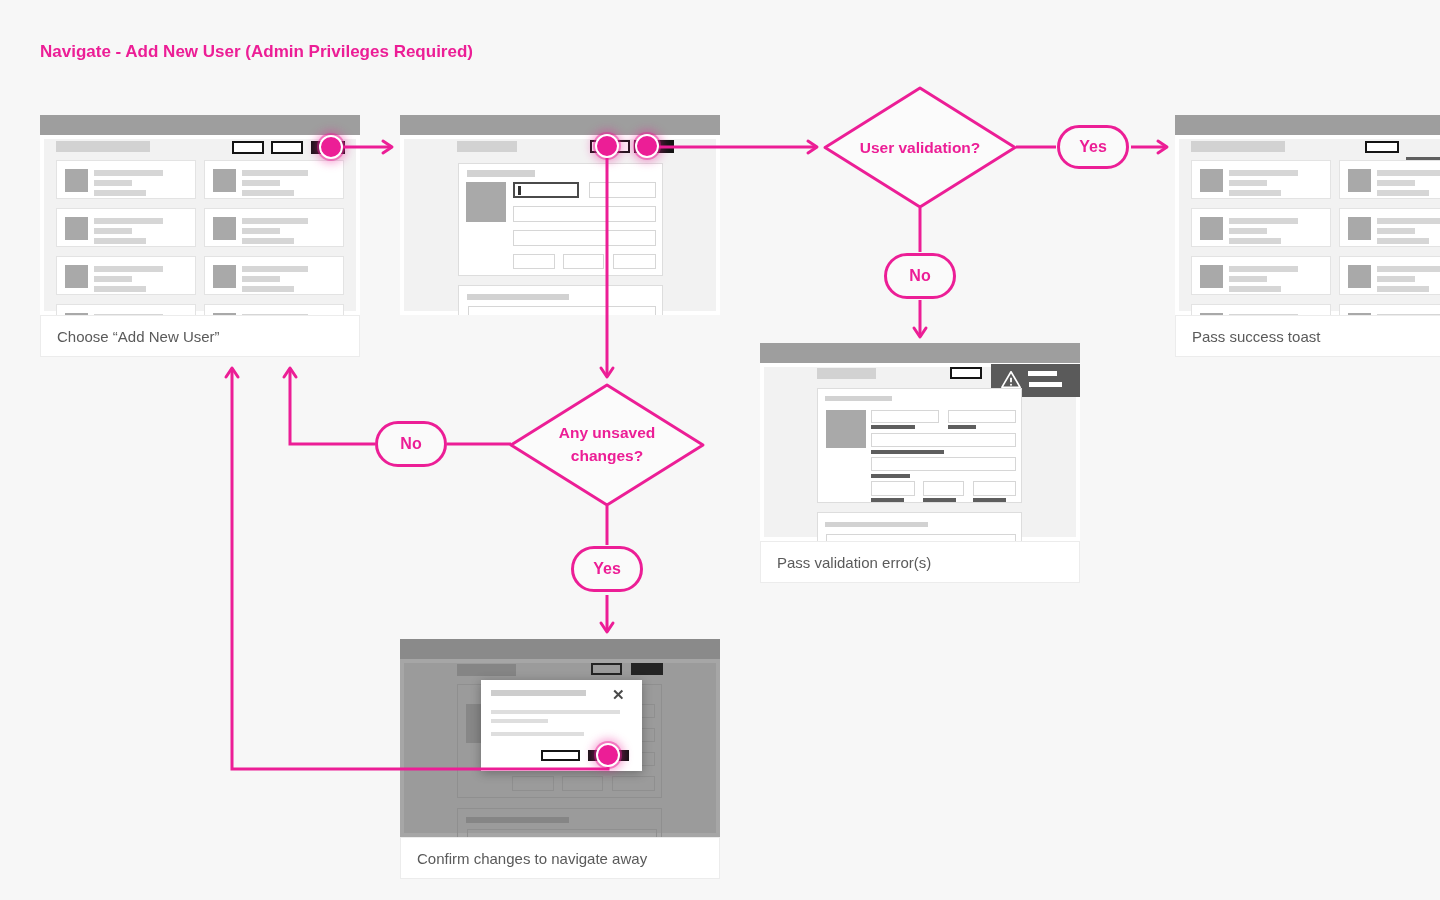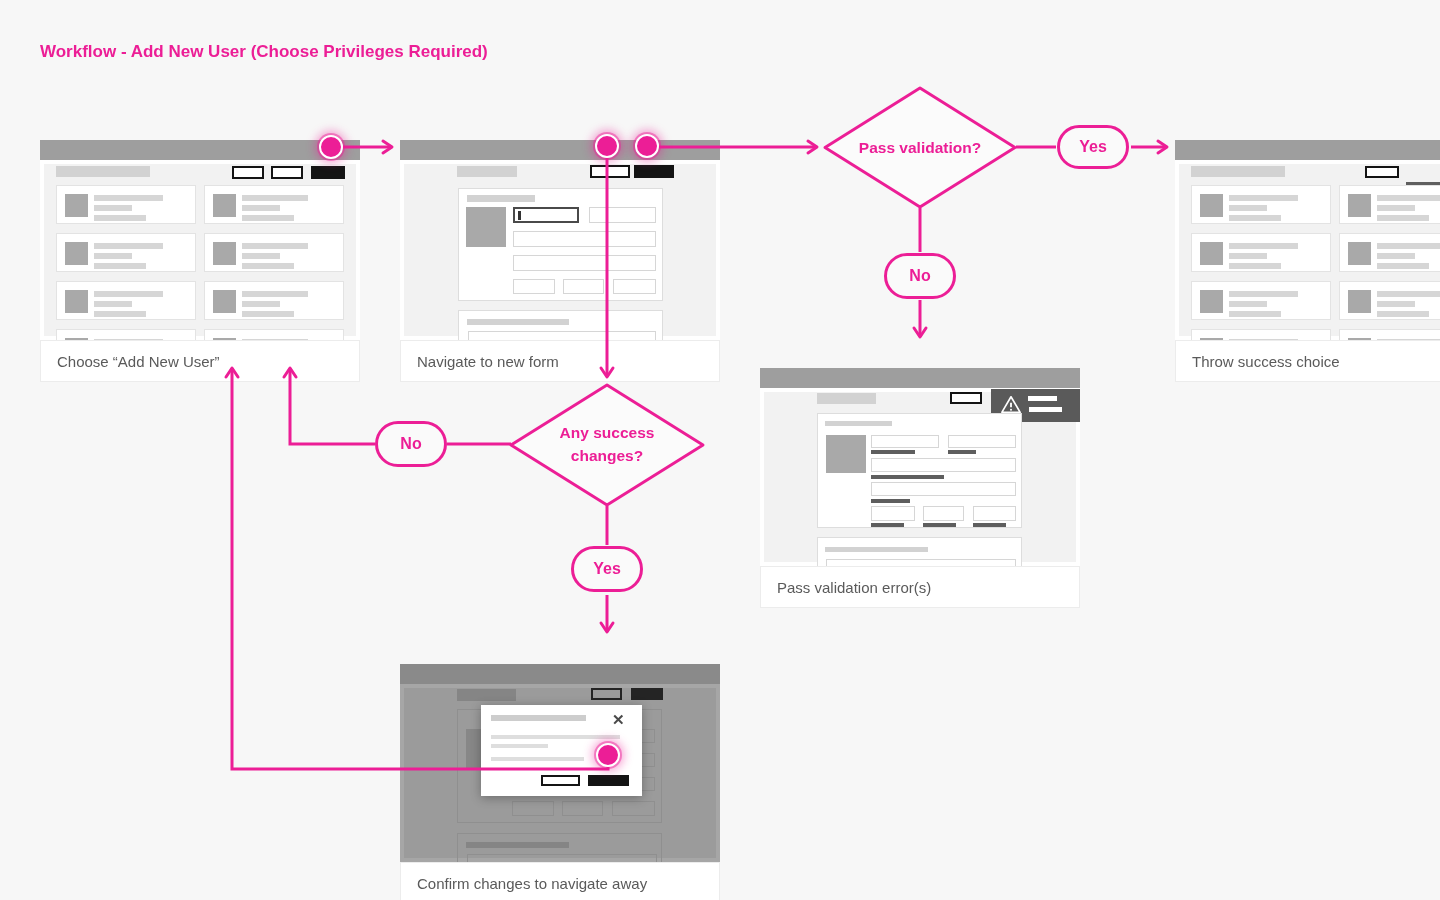--- a/index.html
+++ b/index.html
@@ -1,21 +1,21 @@
 <!DOCTYPE html>
 <html><head>
 <meta charset="utf-8">
 <style>
   html,body{margin:0;padding:0;background:#f7f7f7;}
   #stage{position:relative;width:1440px;height:900px;overflow:hidden;background:#f7f7f7;
          font-family:"Liberation Sans",sans-serif;}
   .title{position:absolute;left:40px;top:42px;font-size:17px;font-weight:bold;color:#ec1e96;z-index:6;}
 
   
-  .card{position:absolute;width:320px;z-index:1;margin-top:25px;}
+  .card{position:absolute;width:320px;z-index:1;}
   .card-top{height:20px;background:#9e9e9e;}
   .card-body{position:relative;height:180px;background:#f2f2f2;overflow:hidden;
              box-shadow:inset 0 0 0 4px #ffffff;}
   .card-caption{height:42px;background:#ffffff;border:1px solid #ececec;box-sizing:border-box;
                 display:flex;align-items:center;padding:0 16px;font-size:15px;color:#5a5a5a;}
   .bar{position:absolute;background:#d2d2d2;}
   .ln{position:absolute;background:#d6d6d6;height:6px;}
   .av{position:absolute;background:#a9a9a9;}
   .inp{position:absolute;background:#fff;border:1px solid #d6d6d6;box-sizing:border-box;}
   .inp-f{position:absolute;background:#fff;border:2px solid #4a4a4a;box-sizing:border-box;}
@@ -50,21 +50,21 @@
           line-height:23px;z-index:6;}
   .dot{position:absolute;width:20px;height:20px;border-radius:50%;background:#ec1e96;
        border:2px solid #fff;z-index:7;
        box-shadow:0 0 0 2px rgba(236,30,150,.45),0 0 10px 4px rgba(236,30,150,.4);}
 </style>
 </head>
 <body>
 
 <div id="stage">
 
-  <div class="title">Workflow - Add New User (Choose Privileges Required)</div>
+  <div class="title">Navigate - Add New User (Admin Privileges Required)</div>
 
   <div class="card" style="left:40px;top:115px">
     <div class="card-top"></div>
     <div class="card-body">
       <div class="bar" style="left:16px;top:6px;width:94px;height:11px"></div>
       <div class="btn-o" style="left:192px;top:6px;width:32px;height:13px"></div>
       <div class="btn-o" style="left:231px;top:6px;width:32px;height:13px"></div>
       <div class="btn-b" style="left:271px;top:6px;width:34px;height:13px"></div>
       <div class="li" style="left:16px;top:25px">
           <div class="av" style="left:8px;top:8px;width:23px;height:23px"></div>
@@ -133,23 +133,20 @@
         <div class="inp" style="left:54px;top:66px;width:143px;height:16px"></div>
         <div class="inp" style="left:54px;top:90px;width:42px;height:15px"></div>
         <div class="inp" style="left:104px;top:90px;width:41px;height:15px"></div>
         <div class="inp" style="left:154px;top:90px;width:43px;height:15px"></div>
       </div>
       <div class="panel" style="left:58px;top:150px;width:205px;height:40px">
         <div class="bar" style="left:8px;top:8px;width:102px;height:6px"></div>
         <div class="inp" style="left:9px;top:20px;width:188px;height:16px"></div>
       </div>
     </div>
-    <div class="card-caption">
-        <span>Navigate to new form</span>
-      </div>
   </div>
 
   <div class="card" style="left:760px;top:343px">
     <div class="card-top"></div>
     <div class="card-body" style="height:178px">
       <div class="bar" style="left:57px;top:5px;width:59px;height:11px"></div>
       <div class="btn-o" style="left:190px;top:4px;width:32px;height:12px"></div>
       <div class="toast" style="left:231px;top:1px;width:89px;height:33px">
         <svg width="22" height="22" viewBox="0 0 24 24" style="position:absolute;left:9px;top:5px">
           <path d="M12 3 L22 20 H2 Z" fill="none" stroke="#ffffff" stroke-width="1.8" stroke-linejoin="round"></path>
@@ -237,21 +234,21 @@
       <div class="li" style="left:16px;top:169px">
           <div class="av" style="left:8px;top:8px;width:23px;height:23px"></div>
           <div class="ln" style="left:37px;top:9px;width:69px"></div>
         </div>
       <div class="li" style="left:164px;top:169px">
           <div class="av" style="left:8px;top:8px;width:23px;height:23px"></div>
           <div class="ln" style="left:37px;top:9px;width:66px"></div>
         </div>
     </div>
     <div class="card-caption">
-        <span>Throw success choice</span>
+        <span>Pass success toast</span>
       </div>
   </div>
 
   <div class="card dim" style="left:400px;top:639px">
     <div class="card-top"></div>
     <div class="card-body" style="height:178px">
       <div class="bar" style="left:57px;top:5px;width:59px;height:12px"></div>
       <div class="btn-o" style="left:191px;top:4px;width:31px;height:12px"></div>
       <div class="btn-b" style="left:231px;top:4px;width:32px;height:12px"></div>
       <div class="panel" style="left:57px;top:25px;width:205px;height:114px">
@@ -300,22 +297,22 @@
       <path d="M511 444 H447"></path>
       <path d="M375 444 H290 V368" marker-end="url(#arr)"></path>
       <path d="M607 506 V545"></path>
       <path d="M607 595 V632" marker-end="url(#arr)"></path>
       <path d="M608 756 V769 H232 V368" marker-end="url(#arr)"></path>
     </g>
     <polygon points="920,88 1015,147.5 920,207 825,147.5" fill="#fbfbfb" stroke="#ec1e96" stroke-width="3" stroke-linejoin="round"></polygon>
     <polygon points="607,385 703,445 607,505 511,445" fill="#fbfbfb" stroke="#ec1e96" stroke-width="3" stroke-linejoin="round"></polygon>
   </svg>
 
-  <div class="dlabel" style="left:835px;top:136px;width:170px">Pass validation?</div>
-  <div class="dlabel" style="left:549px;top:421px;width:116px">Any success changes?</div>
+  <div class="dlabel" style="left:835px;top:136px;width:170px">User validation?</div>
+  <div class="dlabel" style="left:549px;top:421px;width:116px">Any unsaved changes?</div>
 
   <div class="pill" style="left:1057px;top:125px;width:72px;height:44px">
       <span>Yes</span>
     </div>
   <div class="pill" style="left:884px;top:253px;width:72px;height:46px">
       <span>No</span>
     </div>
   <div class="pill" style="left:375px;top:421px;width:72px;height:46px">
       <span>No</span>
     </div>

